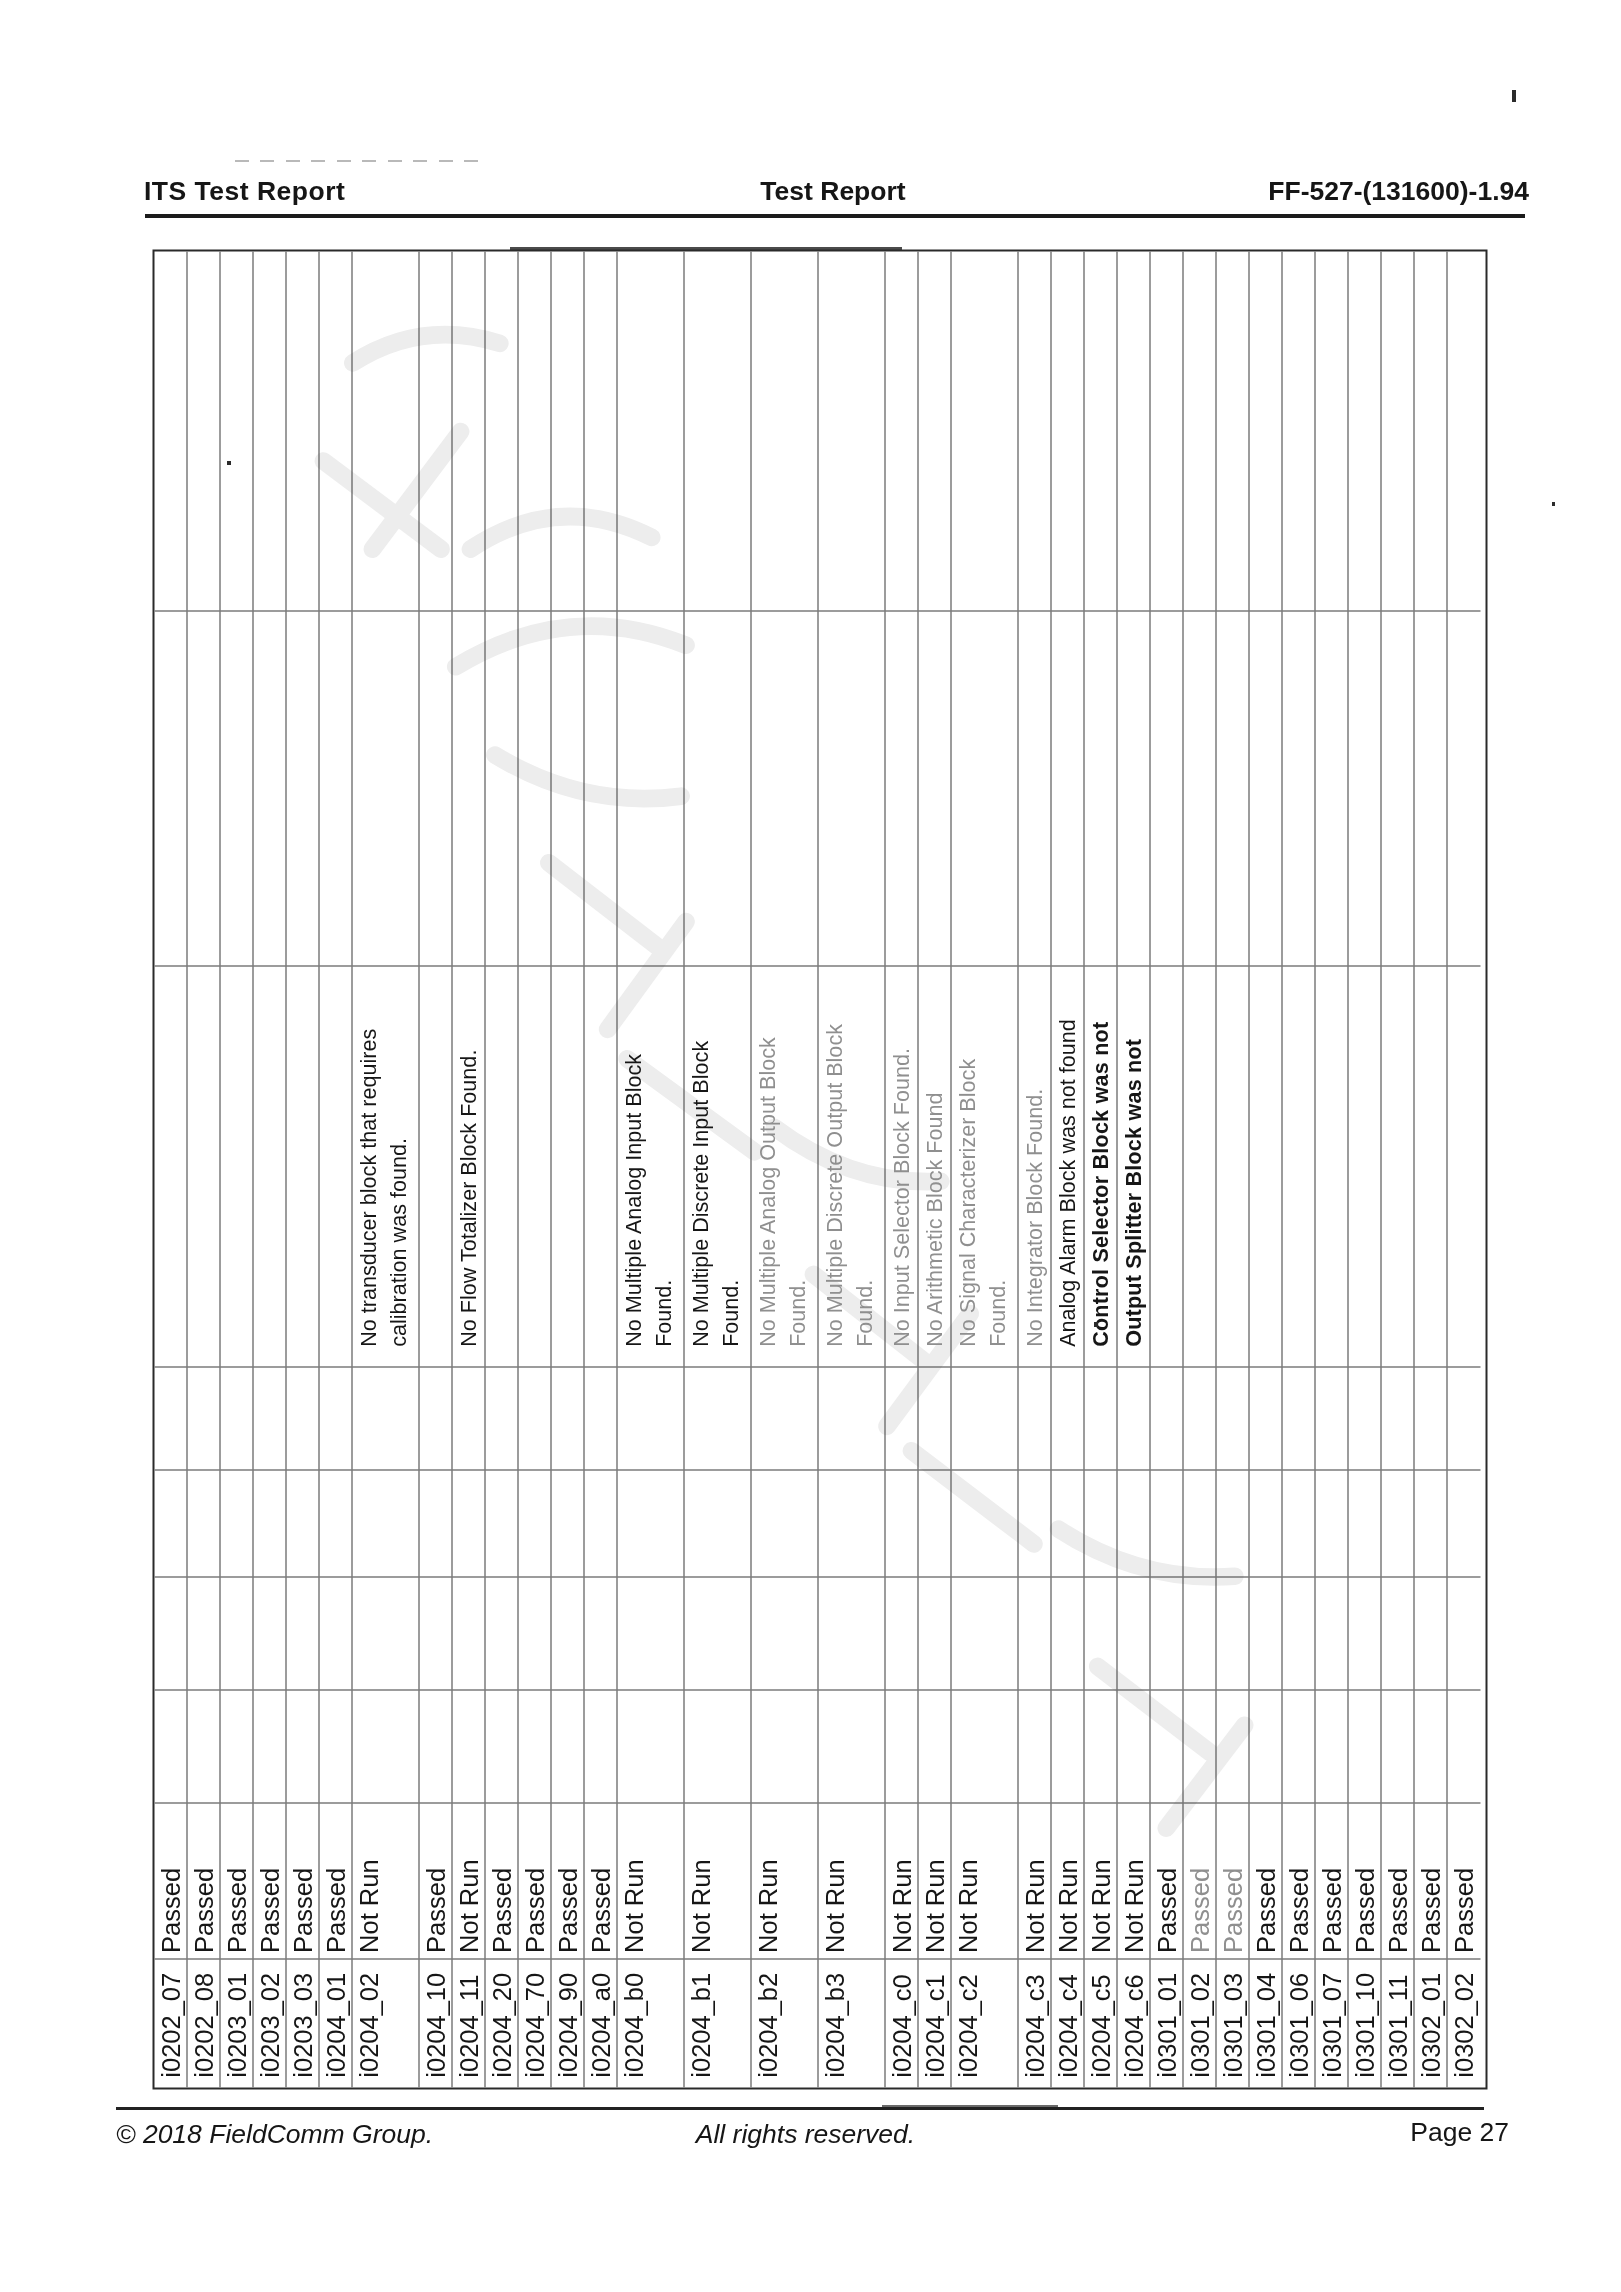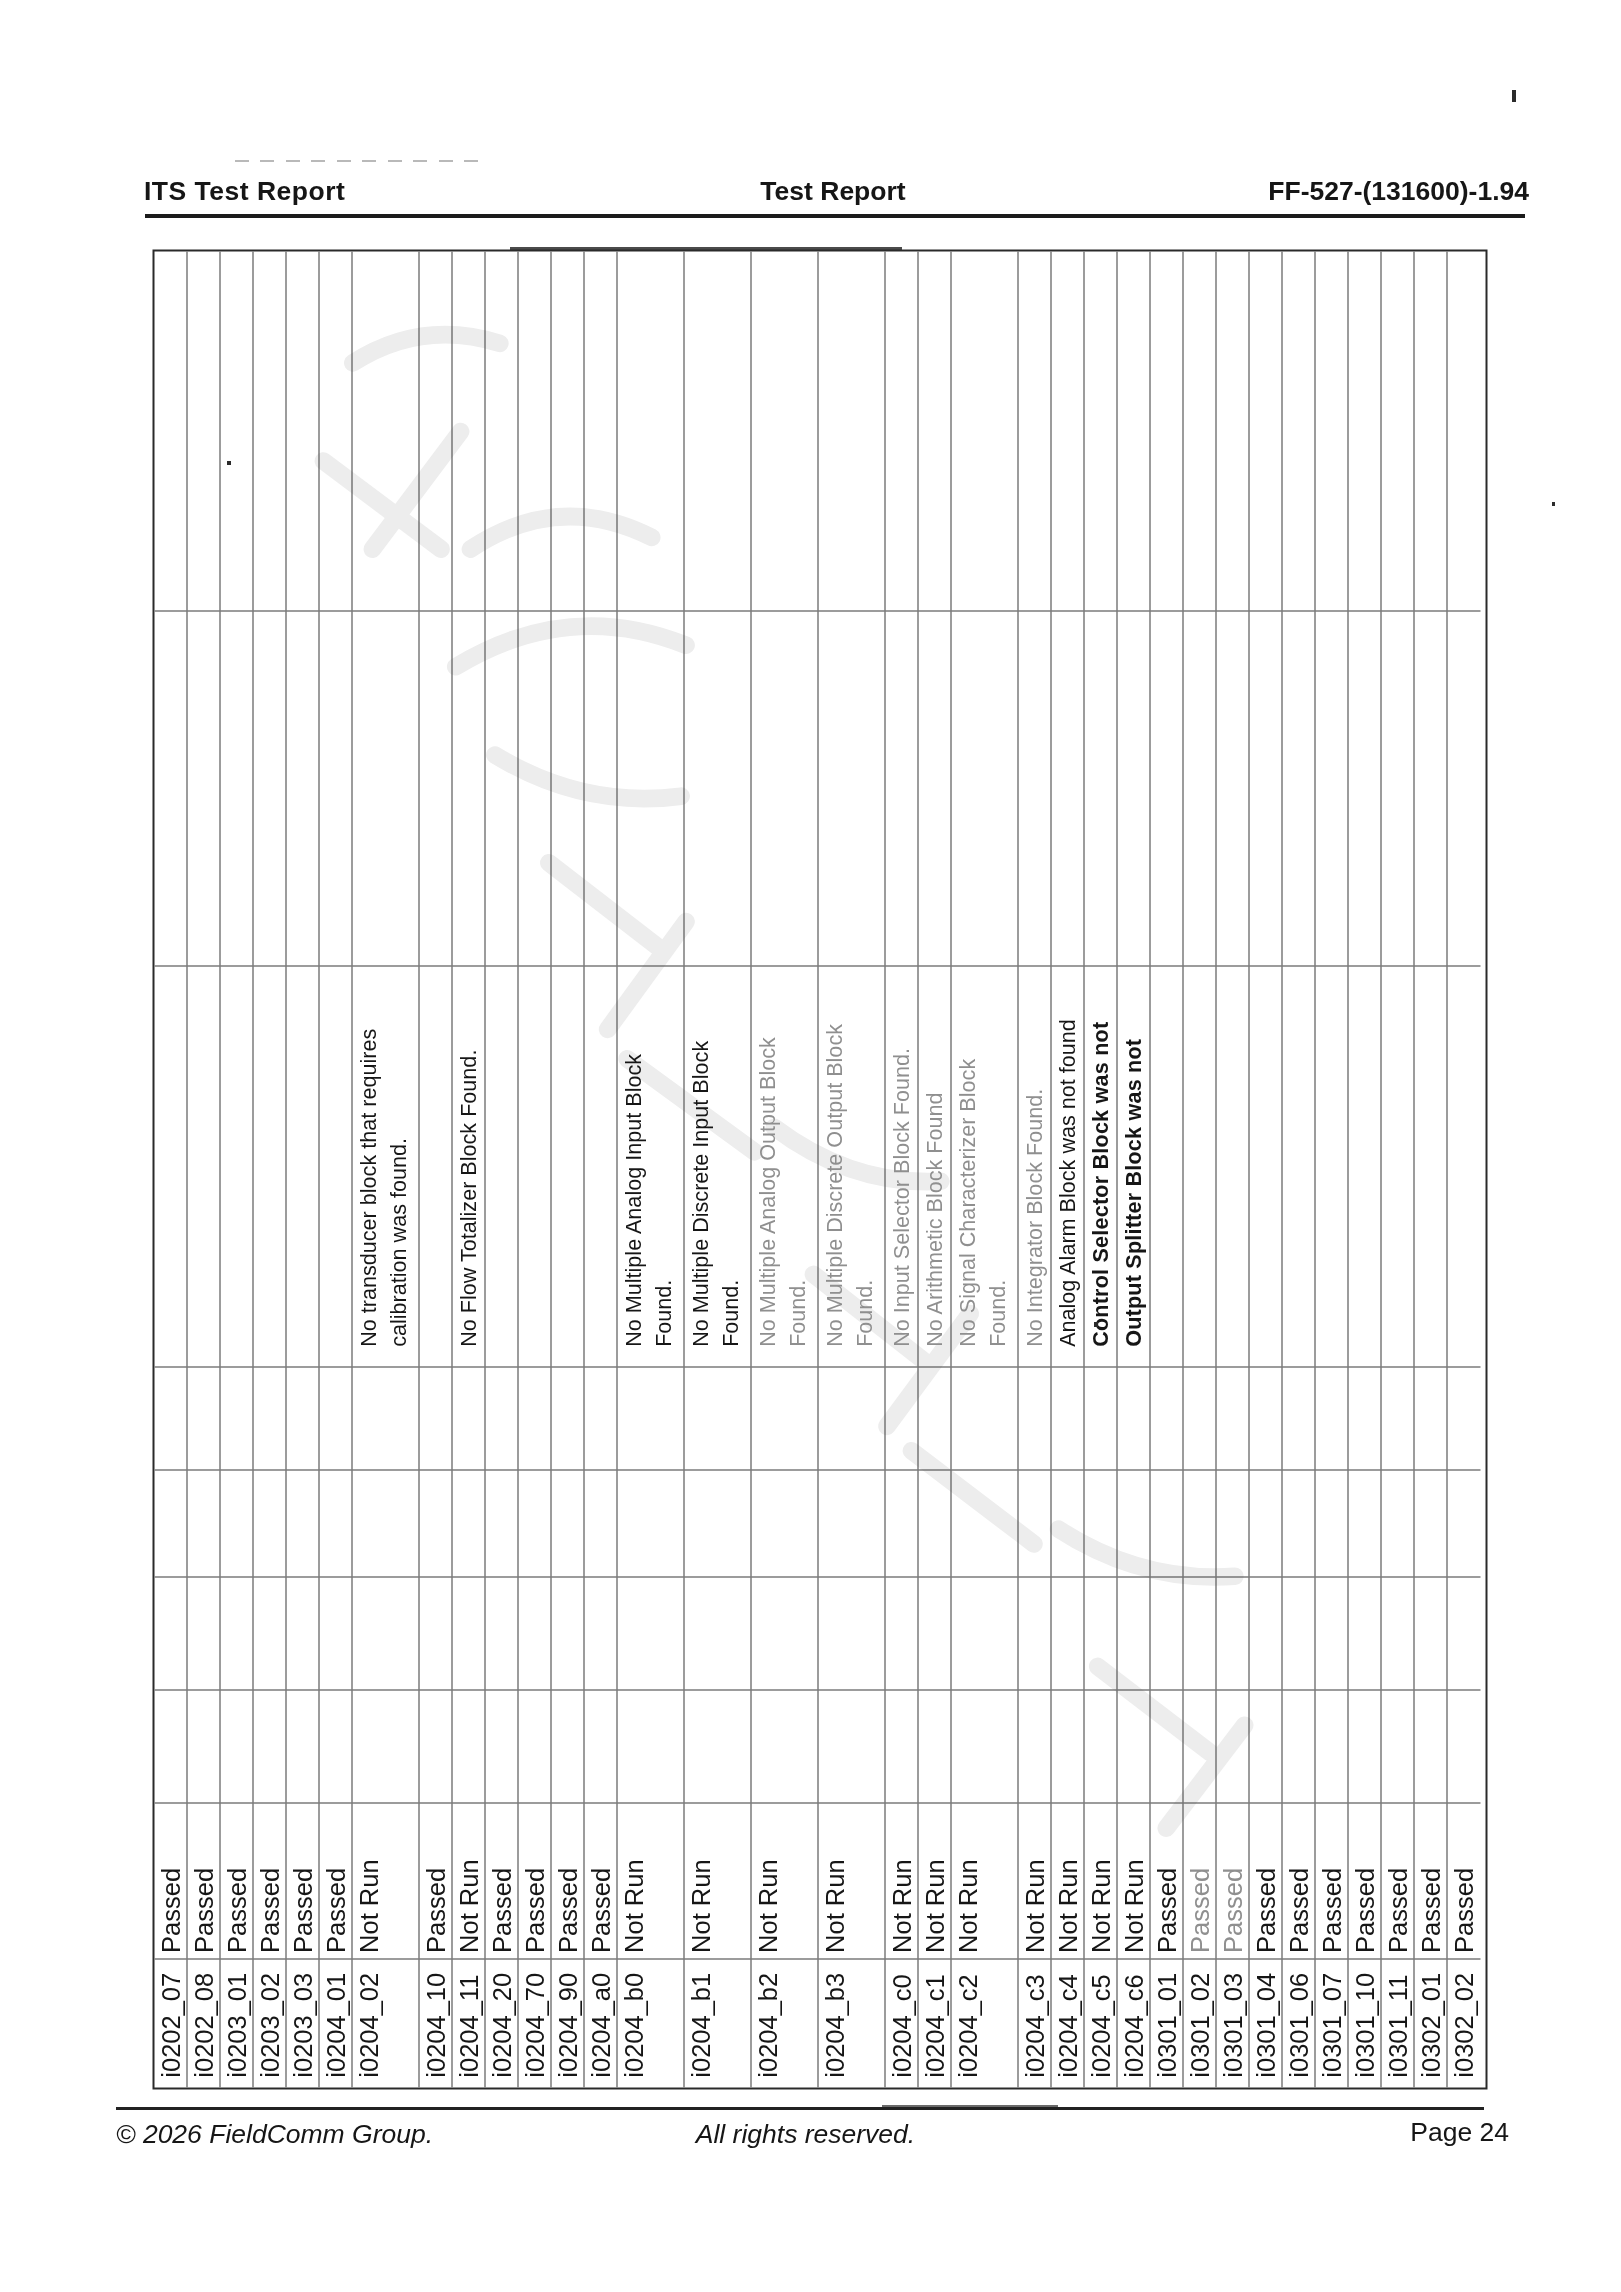--- a/index.html
+++ b/index.html
@@ -489,17 +489,17 @@
   </div>
 
   <div class="speck" style="left:1512px;top:90px;width:3.9px;height:11.8px;"></div>
   <div class="speck" style="left:227px;top:461px;width:3.9px;height:3.9px;"></div>
   <div class="speck" style="left:1094px;top:1322px;width:3.9px;height:4.9px;"></div>
   <div class="speck" style="left:1552px;top:502px;width:2.9px;height:3.9px;"></div>
   <div class="speck" style="left:510px;top:247px;width:392px;height:3.9px;opacity:.85;"></div>
   <div class="speck" style="left:882px;top:2105px;width:176px;height:3.9px;opacity:.7;"></div>
 
   <div class="ftr-rule"></div>
-  <div class="ftr-left">© 2026 FieldComm Group.</div>
+  <div class="ftr-left">© 2018 FieldComm Group.</div>
   <div class="ftr-center">All rights reserved.</div>
-  <div class="ftr-right">Page 24</div>
+  <div class="ftr-right">Page 27</div>
 </div>
 
 
 </body></html>

